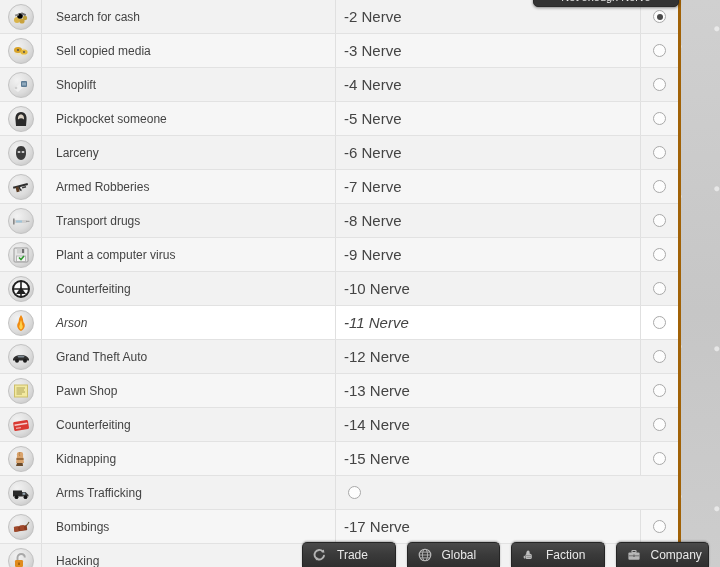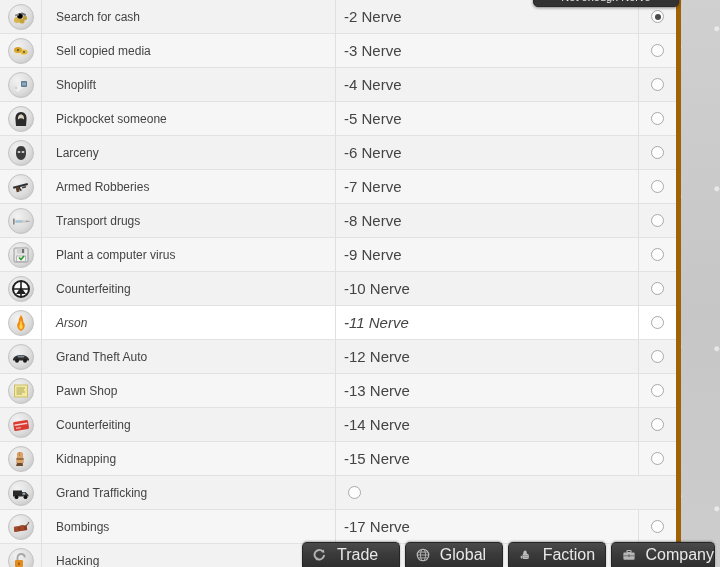--- a/index.html
+++ b/index.html
@@ -26,21 +26,21 @@
     background-size: 140px 160px,170px 190px,120px 150px,200px 210px,160px 170px, 100% 100%;
   }
 
   
   #crimes-panel {
     position: absolute;
     left: 0; top: 0;
     width: 681px;
     height: 567px;
     background: #be185d;
-    border-right: 5px solid #a16207;
+    border-right: 3px solid #a16207;
     overflow: hidden;
   }
   .crime-row {
     display: flex;
     align-items: stretch;
     height: 34px;
     border-bottom: 1px solid #e2e2e2;
     background: #f2f2f2;
   }
   .crime-row.alt { background: #f6f6f6; }
@@ -127,30 +127,30 @@
     display: flex;
     align-items: flex-end;
     padding-left: 302px;
     z-index: 60;
     pointer-events: none;
   }
   .chat-tab {
     pointer-events: auto;
     height: 25px;
     width: 111px;
-    margin-right: 5px;
+    margin-right: 11px;
     background: linear-gradient(180deg,#4a4a4a 0%,#3a3a3a 48%,#2f2f2f 100%);
     border: 1px solid #252525;
     border-bottom: none;
     border-radius: 5px 5px 0 0;
     display: flex;
     align-items: center;
     padding-left: 9px;
     color: #e8e8e8;
-    font-size: 16px;
+    font-size: 12px;
     box-shadow: 0 -1px 2px rgba(0,0,0,.3);
   }
   .chat-tab .tab-ico {
     width: 16px; height: 16px;
     margin-right: 9px;
     display: flex; align-items: center; justify-content: center;
     opacity: .82;
   }
   .chat-tab .tab-label { white-space: nowrap; }
 </style>
@@ -399,21 +399,21 @@
           <span class="crime-icon">
             <svg width="20" height="20" viewBox="0 0 20 20">
               <rect x="2" y="7.5" width="9" height="6" fill="#2a2a2a"></rect>
               <path d="M11 9 H14.5 L17.5 12 V13.5 H11 Z" fill="#3a3a3a"></path>
               <rect x="11.6" y="9.6" width="2.6" height="2.2" fill="#93a3ae"></rect>
               <circle cx="5.5" cy="14.2" r="1.9" fill="#151515"></circle>
               <circle cx="14.5" cy="14.2" r="1.9" fill="#151515"></circle>
             </svg>
           </span>
         </div>
-        <div class="cell-name">Grand Trafficking</div>
+        <div class="cell-name">Arms Trafficking</div>
         <div class="cell-radio">
           <span class="radio"></span>
         </div>
       </div>
       <div class="crime-row alt">
         <div class="cell-icon">
           <span class="crime-icon">
             <svg width="20" height="20" viewBox="0 0 20 20">
               <rect x="3" y="9" width="13" height="5" rx="1" fill="#8b3a1e" transform="rotate(-8 10 11)"></rect>
               <rect x="3" y="9" width="4.2" height="5" fill="#a0482a" transform="rotate(-8 10 11)"></rect>

